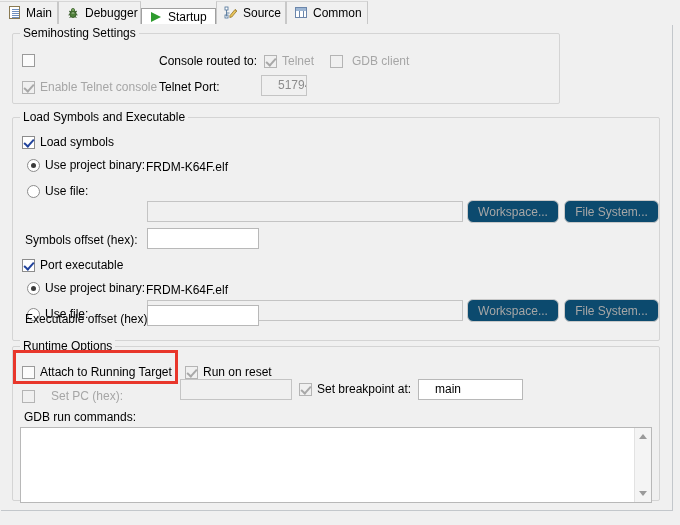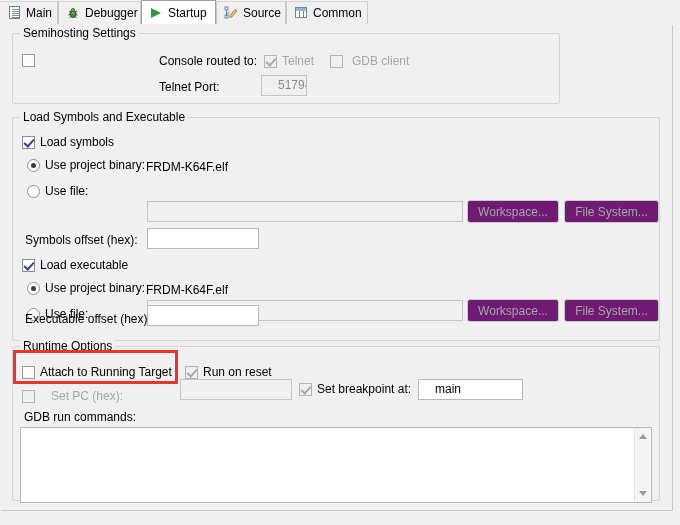--- a/index.html
+++ b/index.html
@@ -52,21 +52,21 @@
     white-space: nowrap;
     position: relative;
     cursor: default;
   }
   .tab:first-child { border-left: none; }
   .tab.active {
     background: #ffffff;
     border-left: 1px solid #a0a0a0;
     border-right: 1px solid #a0a0a0;
     border-top: 1px solid #a0a0a0;
-    height: 24px;
+    height: 16px;
     z-index: 3;
   }
   .tab .tlabel { line-height: 1; }
 
   .tabicon {
     width: 16px;
     height: 16px;
     display: inline-block;
     position: relative;
     flex: 0 0 16px;
@@ -241,21 +241,21 @@
     background: #f3f3f3;
     height: 23px;
     font-family: "Liberation Sans", sans-serif;
     font-size: 12px;
     color: #000;
     display: flex;
     align-items: center;
     justify-content: center;
     white-space: nowrap;
   }
-  .btn.dis { color: #a6a6a6; background: #701a75; border-color: #c9c9c9; }
+  .btn.dis { color: #a6a6a6; background: #0c4a6e; border-color: #c9c9c9; border-radius: 6px; }
 
   
   .ta-wrap {
     position: absolute;
     box-sizing: border-box;
     border: 1px solid #b8b8b8;
     background: #ffffff;
     overflow: hidden;
   }
   .ta-content {
@@ -378,20 +378,24 @@
     </div>
     <div class="row" style="left:264px; top:30px; gap:5px;">
       <span class="cb dis checked"></span>
       <span class="lbl dis">Telnet</span>
     </div>
     <div class="row" style="left:318px; top:30px; gap:9px;padding-left:12px;">
       <span class="cb dis"></span>
       <span class="lbl dis">GDB client</span>
     </div>
 
+    <div class="row" style="left:22px; top:56px; gap:5px;">
+      <span class="cb dis checked"></span>
+      <span class="lbl dis">Enable Telnet console</span>
+    </div>
 
     <div class="row" style="left:159px; top:56px;">
       <span class="lbl">Telnet Port:</span>
     </div>
     <div class="txt dis" style="position:absolute; left:261px; top:51px; width:46px; text-align:left;">51794</div>
 
     <div class="group" style="left:12px; top:93px; width:648px; height:224px;">
       <span class="glabel">Load Symbols and Executable</span>
     </div>
 
@@ -412,21 +416,21 @@
     </div>
     <div class="txt dis" style="position:absolute; left:147px; top:177px; width:316px;"></div>
     <div class="btn dis" style="position:absolute; left:467px; top:176px; width:92px;">Workspace...</div>
     <div class="btn dis" style="position:absolute; left:564px; top:176px; width:95px;">File System...</div>
 
     <div class="lbl" style="position:absolute; left:25px; top:209px;">Symbols offset (hex):</div>
     <div class="txt" style="position:absolute; left:147px; top:204px; width:112px;"></div>
 
     <div class="row" style="left:22px; top:234px; gap:5px;">
       <span class="cb checked"></span>
-      <span class="lbl">Load executable</span>
+      <span class="lbl">Port executable</span>
     </div>
 
     <div class="row" style="left:27px; top:257px; gap:5px;">
       <span class="rb checked"></span>
       <span class="lbl">Use project binary:</span>
     </div>
     <div class="lbl" style="position:absolute; left:146px; top:259px;">FRDM-K64F.elf</div>
 
     <div class="row" style="left:27px; top:283px; gap:5px;">
       <span class="rb"></span>

